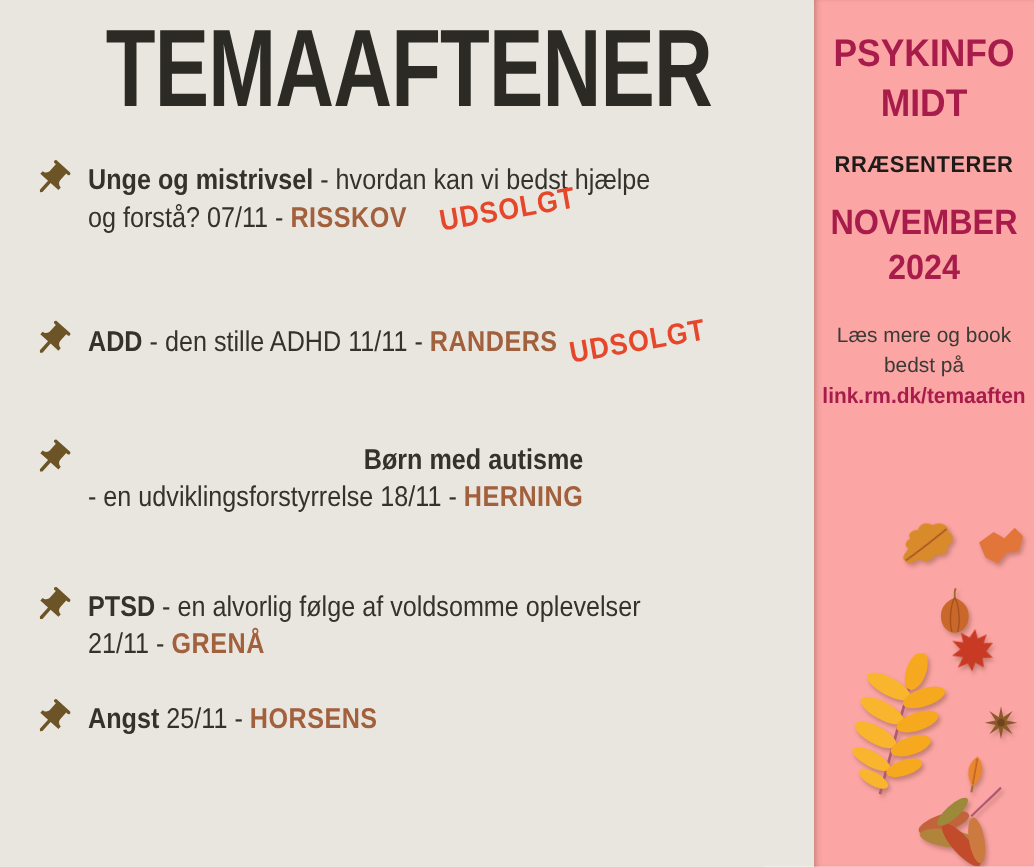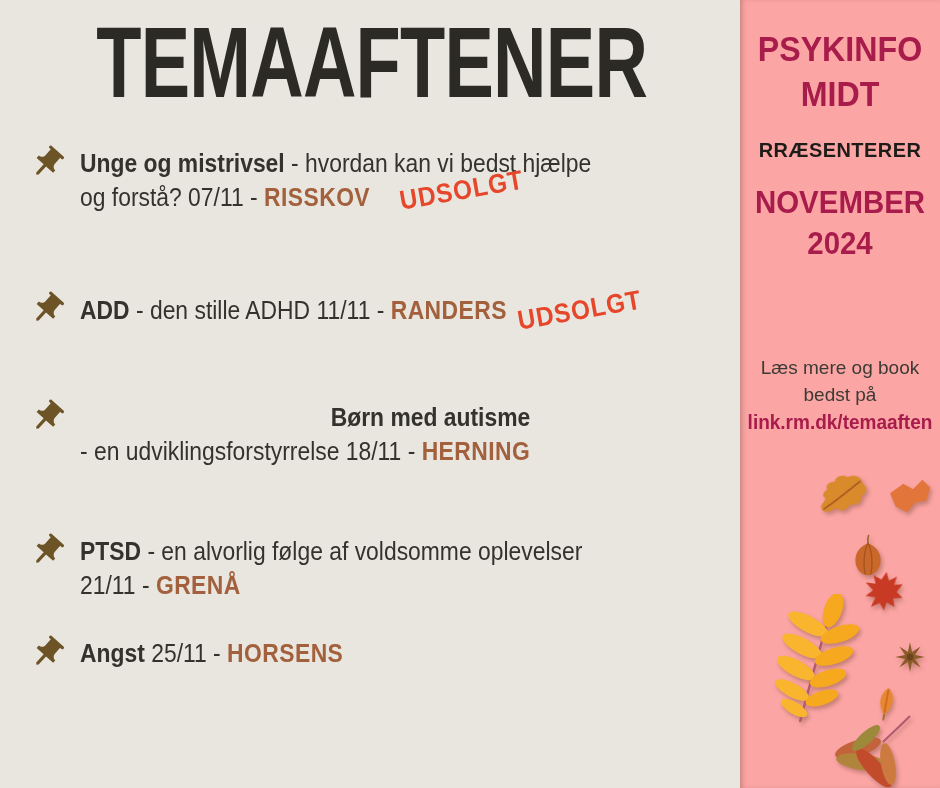--- a/index.html
+++ b/index.html
@@ -53,21 +53,21 @@
     color:#a81c4b; transform:scaleX(.92);
   }
   .presents {
     margin-top:22px; font-size:21px; font-weight:bold; letter-spacing:.5px;
     color:#1d1c18; transform:scaleX(.95);
   }
   .month {
     margin-top:20px; font-size:32px; line-height:41px; font-weight:bold;
     color:#a81c4b; transform:scaleX(.92);
   }
-  .cta { margin-top:90px; font-size:19px; line-height:27px; color:#3b3a34; }
+  .cta { margin-top:28px; font-size:19px; line-height:27px; color:#3b3a34; }
   .linkline { margin-top:3px; font-size:20px; font-weight:bold; color:#a81c4b; transform:scaleX(.95); }
 
   
   .leaf { position:absolute; filter:drop-shadow(2px 3px 2px rgba(70,40,5,.3)); }
   .leaf svg { display:block; width:100%; height:100%; }
   .lf-oak      { left:76px;  top:468px; width:54px;  height:50px;  transform:rotate(-8deg); }
   .lf-frag     { left:150px; top:479px; width:42px;  height:36px; }
   .lf-physalis { left:112px; top:530px; width:32px;  height:50px; }
   .lf-redmaple { left:116px; top:570px; width:56px;  height:42px;  transform:rotate(8deg); }
   .lf-rowan    { left:30px;  top:594px; width:92px;  height:132px; }

